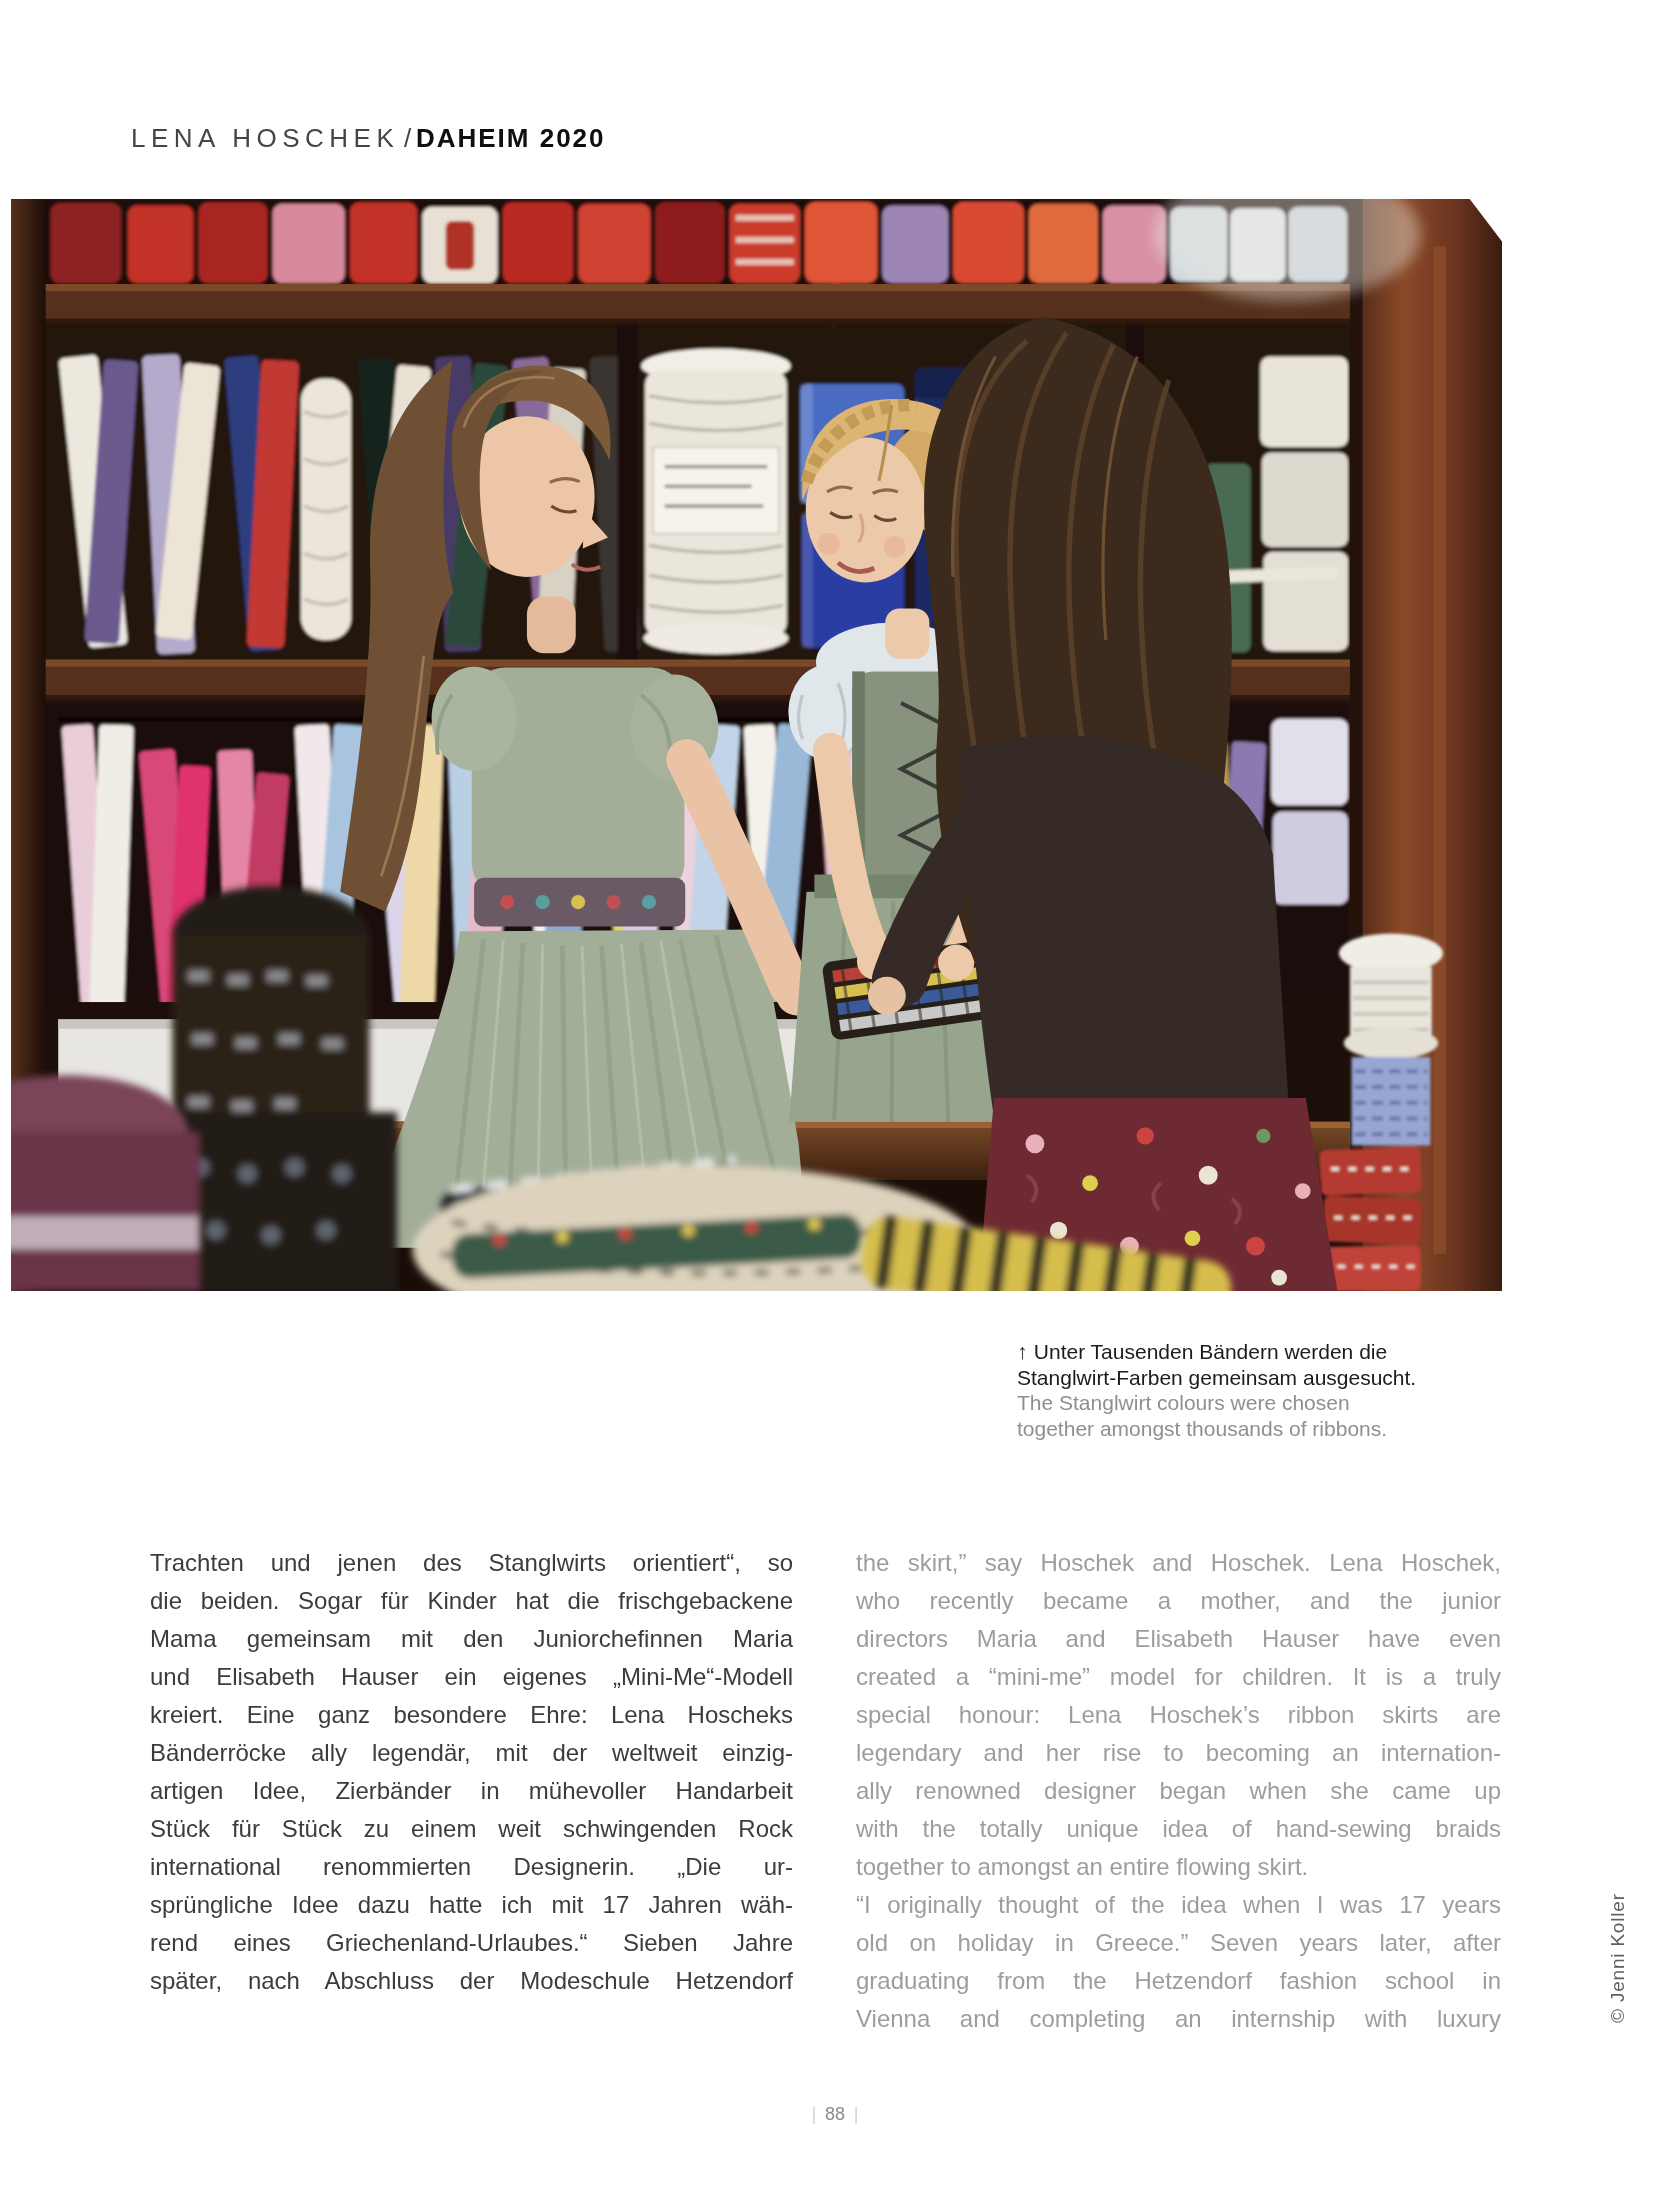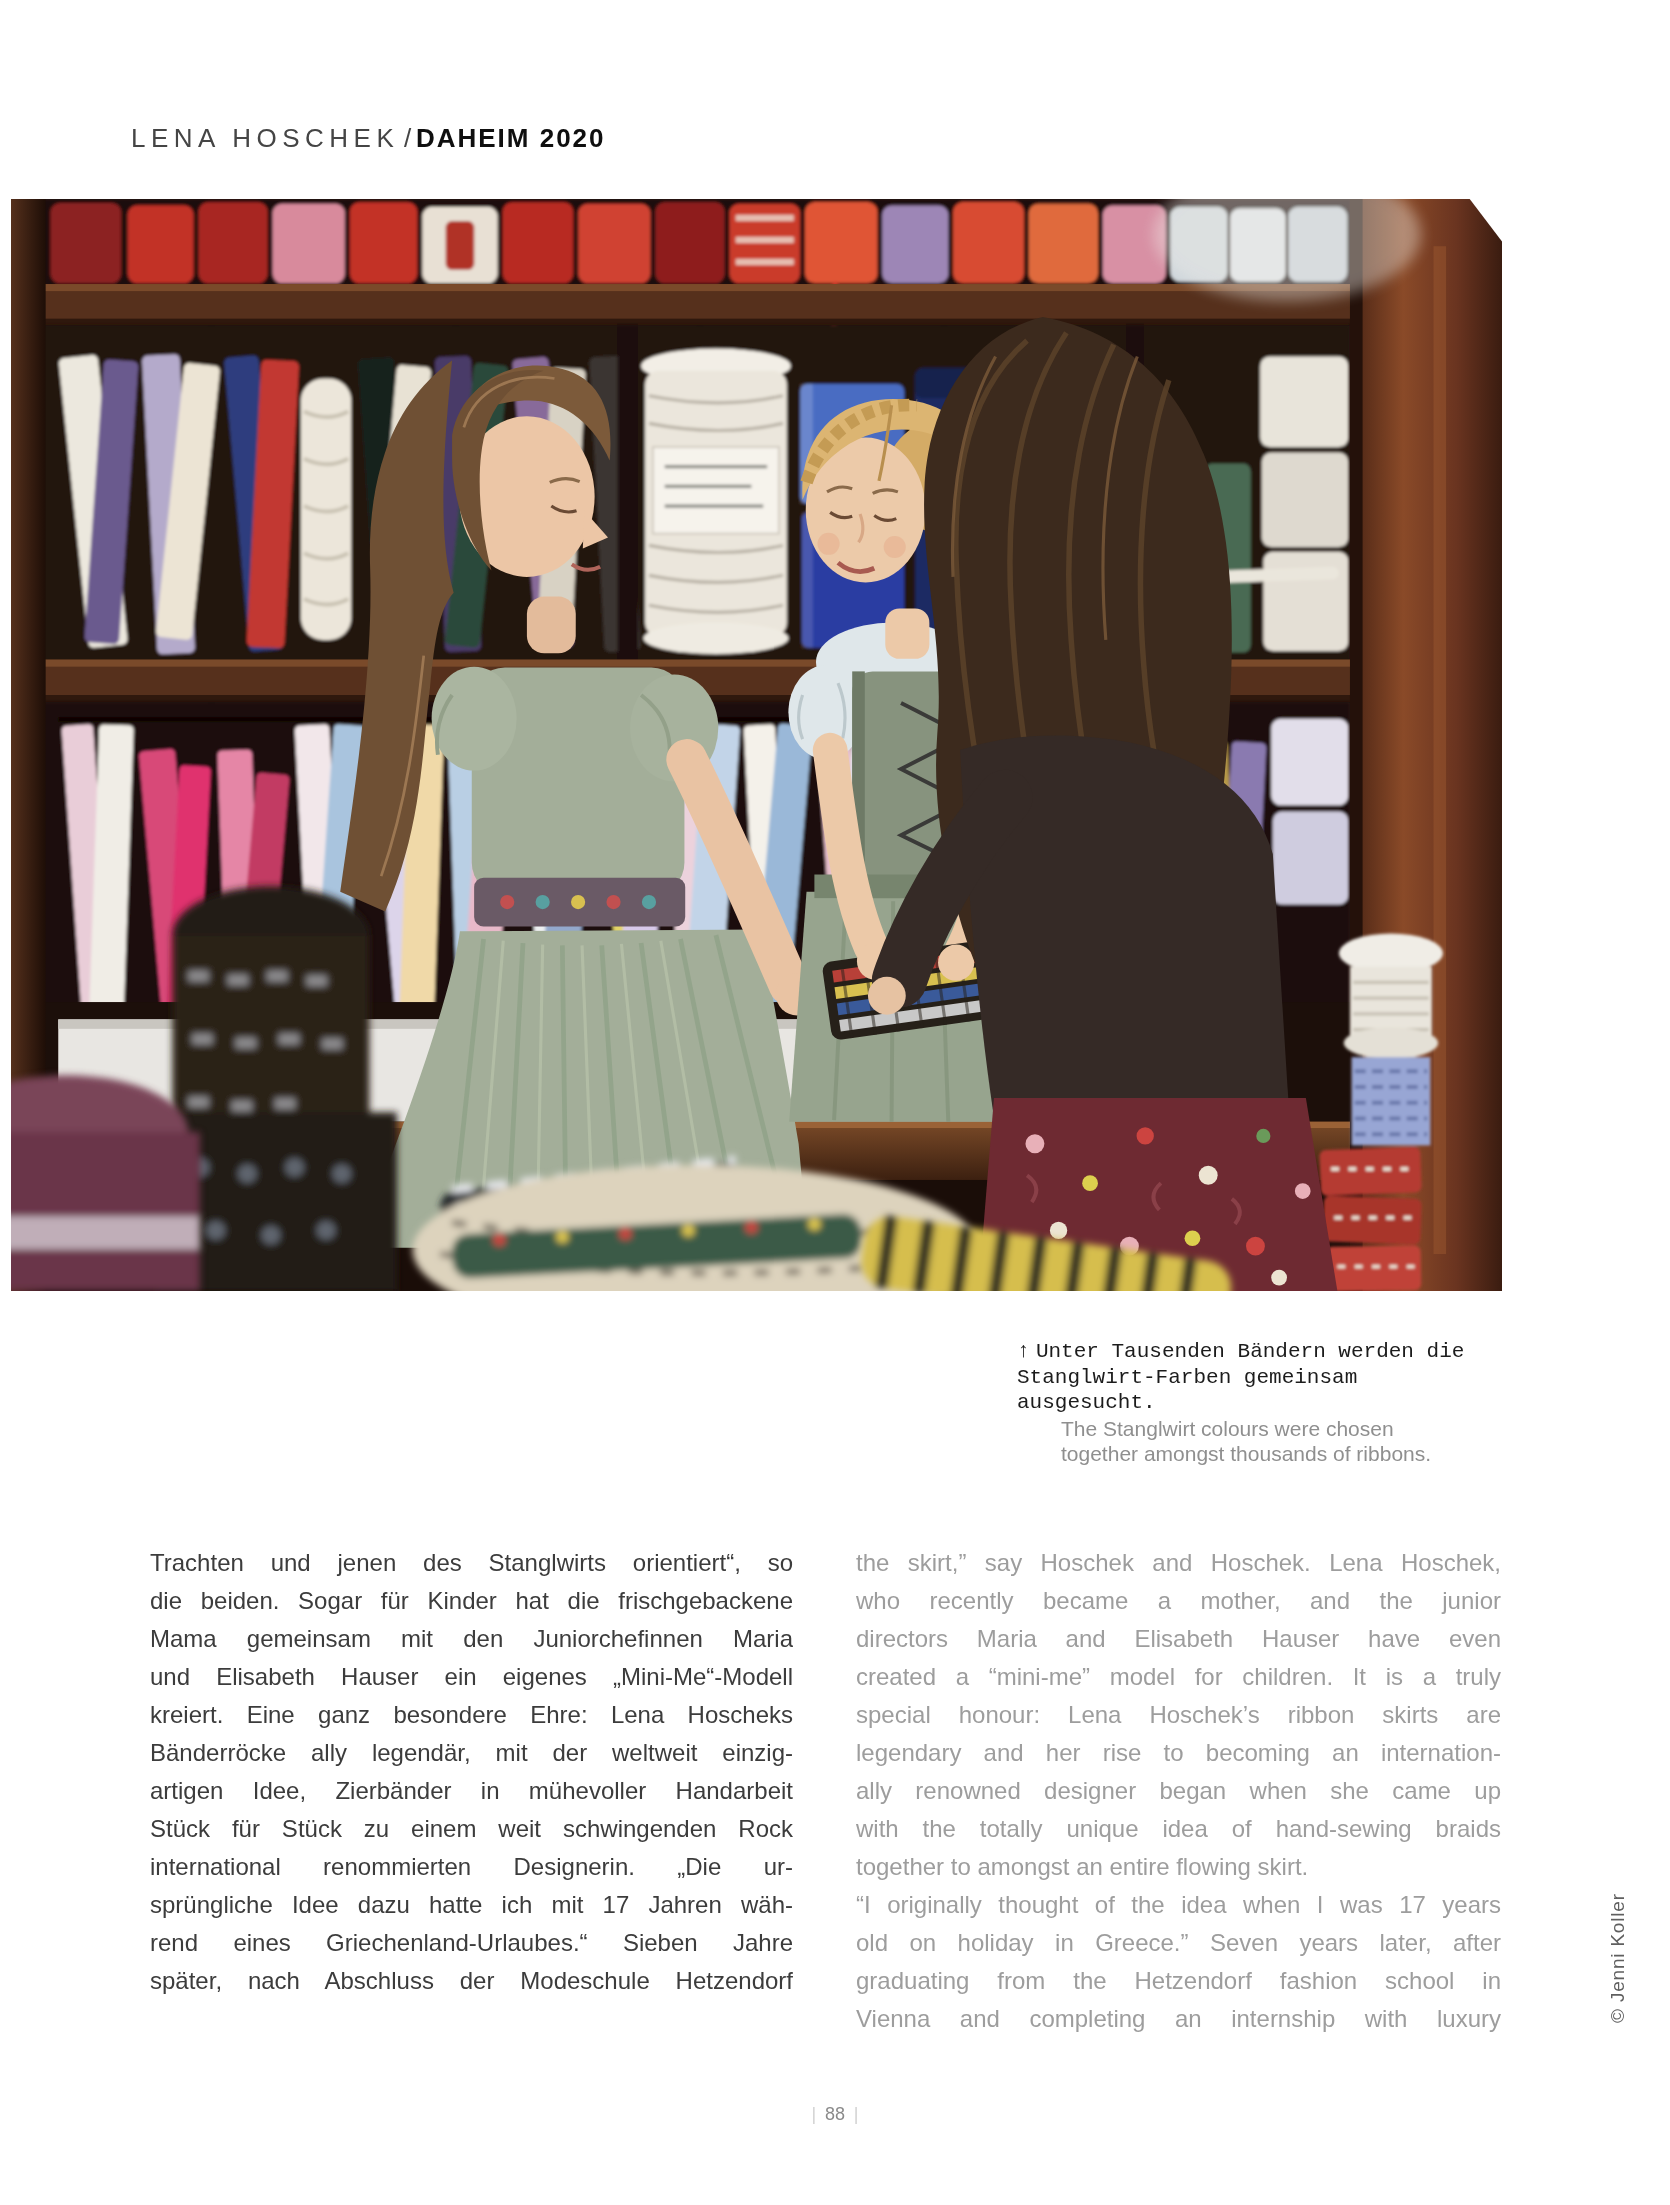--- a/index.html
+++ b/index.html
@@ -9,22 +9,22 @@
   }
   .header{position:absolute;left:131px;top:123px;font-size:26px;white-space:nowrap;}
   .brand{color:#454545;letter-spacing:5.5px;font-weight:400;}
   .sep{color:#454545;font-weight:300;padding:0 4.7px;}
   .edition{color:#0f0f0f;font-weight:700;letter-spacing:2px;}
 
   .photo{position:absolute;left:11px;top:199px;width:1491px;height:1092px;overflow:hidden;}
   .photo svg{display:block;width:100%;height:100%;}
 
   .caption{position:absolute;left:1017px;top:1339px;width:490px;font-size:21px;line-height:25.6px;}
-  .caption .de{color:#1c1c1c;font-family:Liberation Mono, monospace;}
-  .caption .en{color:#8f8f8f;margin-left:44px;}
+  .caption .de{color:#1c1c1c;}
+  .caption .en{color:#8f8f8f;}
   .caption .arrow{display:inline-block;margin-right:6.3px;color:#1c1c1c;}
 
   .col{position:absolute;top:1544px;font-size:24px;letter-spacing:0px;}
   .col .jl{
     text-align:justify;text-align-last:justify;
     line-height:38px;height:38px;overflow:hidden;
   }
   .col .nj{text-align-last:left;}
   .col.de{left:150px;width:643px;color:#3c3c3c;}
   .col.en{left:856px;width:645px;color:#9d9d9d;}

